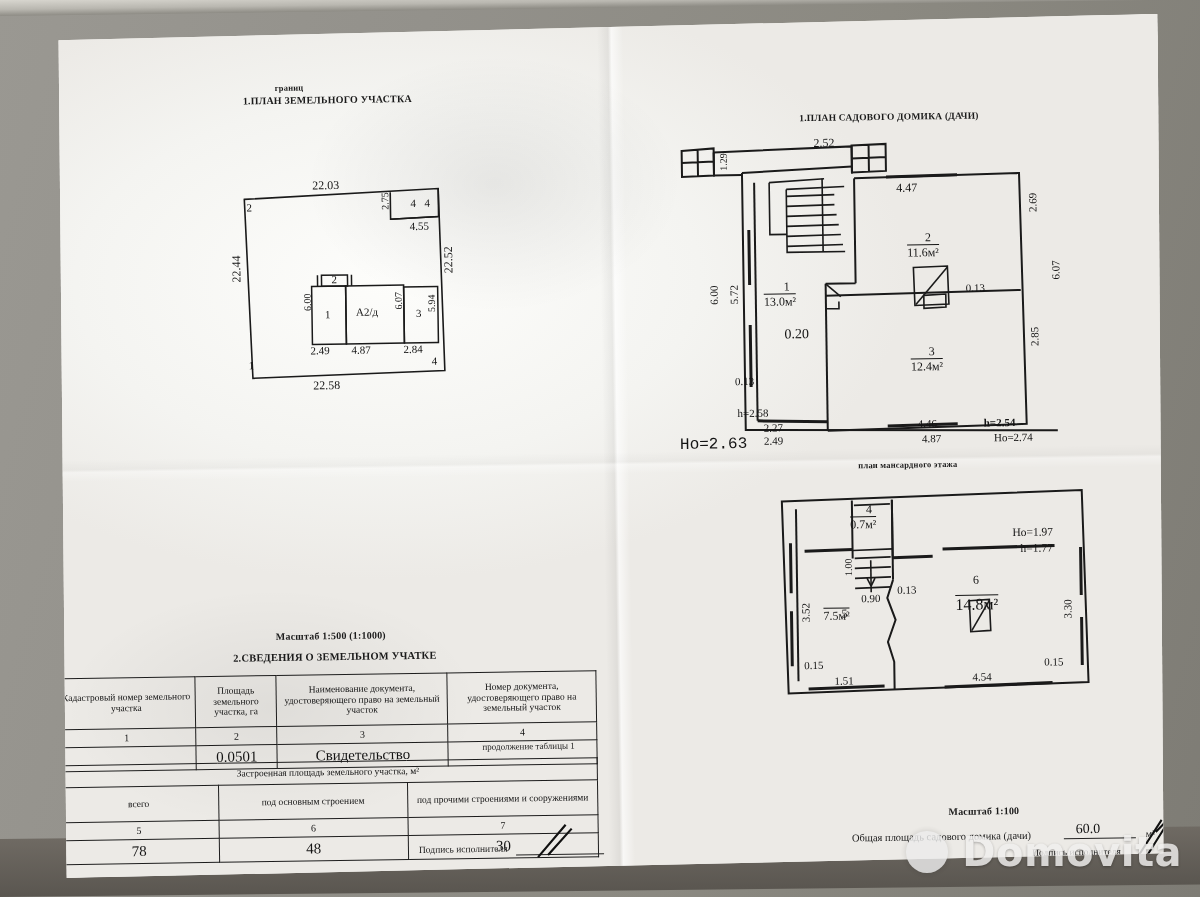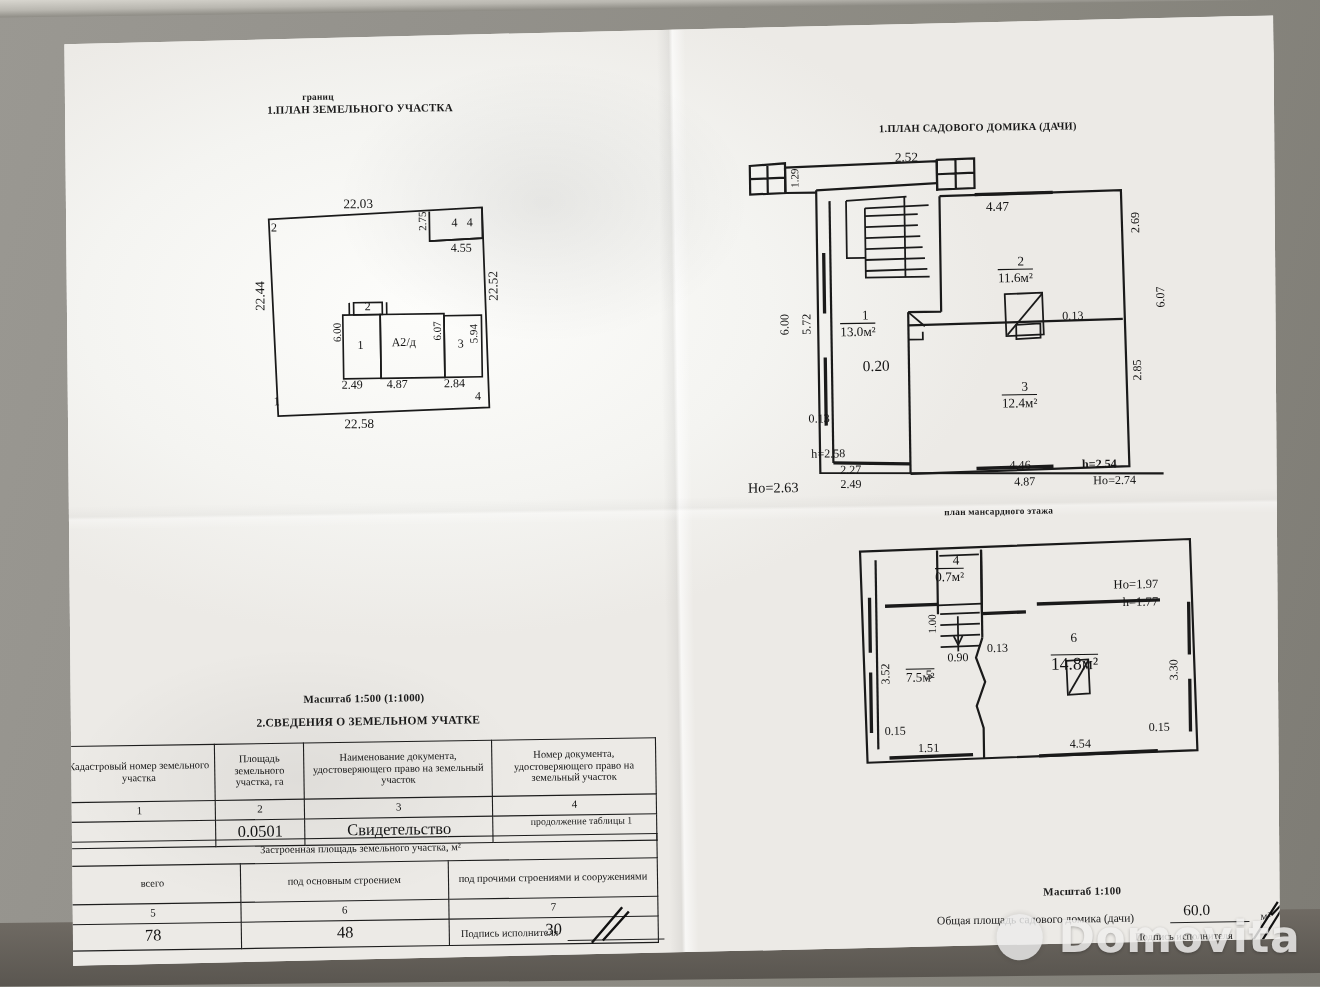--- a/index.html
+++ b/index.html
@@ -254,21 +254,21 @@
       <div class="lbl" style="left:88px;top:159px;font-size:12px;border-top:1.2px solid #141414;padding-top:0px;">13.0м²</div>
 
       <div class="lbl" style="left:250px;top:98px;font-size:12px;">2</div>
       <div class="lbl" style="left:232px;top:112px;font-size:12px;border-top:1.2px solid #141414;">11.6м²</div>
 
       <div class="lbl" style="left:252px;top:212px;font-size:12px;">3</div>
       <div class="lbl" style="left:234px;top:226px;font-size:12px;border-top:1.2px solid #141414;">12.4м²</div>
 
       <div class="lbl" style="left:60px;top:272px;font-size:11px;">h=2.58</div>
       <div class="lbl" style="left:86px;top:287px;font-size:11px;">2.27</div>
-      <div class="lbl" style="left:2px;top:300px;font-size:13px;">Ho=2.63</div>
+      <div class="lbl" style="left:2px;top:300px;font-size:16px;font-family:Liberation Mono, monospace;">Ho=2.63</div>
       <div class="lbl" style="left:86px;top:300px;font-size:11px;">2.49</div>
       <div class="lbl" style="left:240px;top:285px;font-size:11px;">4.46</div>
       <div class="lbl" style="left:244px;top:300px;font-size:11px;">4.87</div>
       <div class="lbl" style="left:306px;top:285px;font-size:11px;font-weight:bold;">h=2.54</div>
       <div class="lbl" style="left:316px;top:300px;font-size:11px;">Ho=2.74</div>
     </div>
 
     <div class="ttl" style="left:230px;top:442px;font-size:8.5px;">план мансардного этажа</div>
 
     <div class="panel" style="left:135px;top:462px;width:330px;height:230px;">

